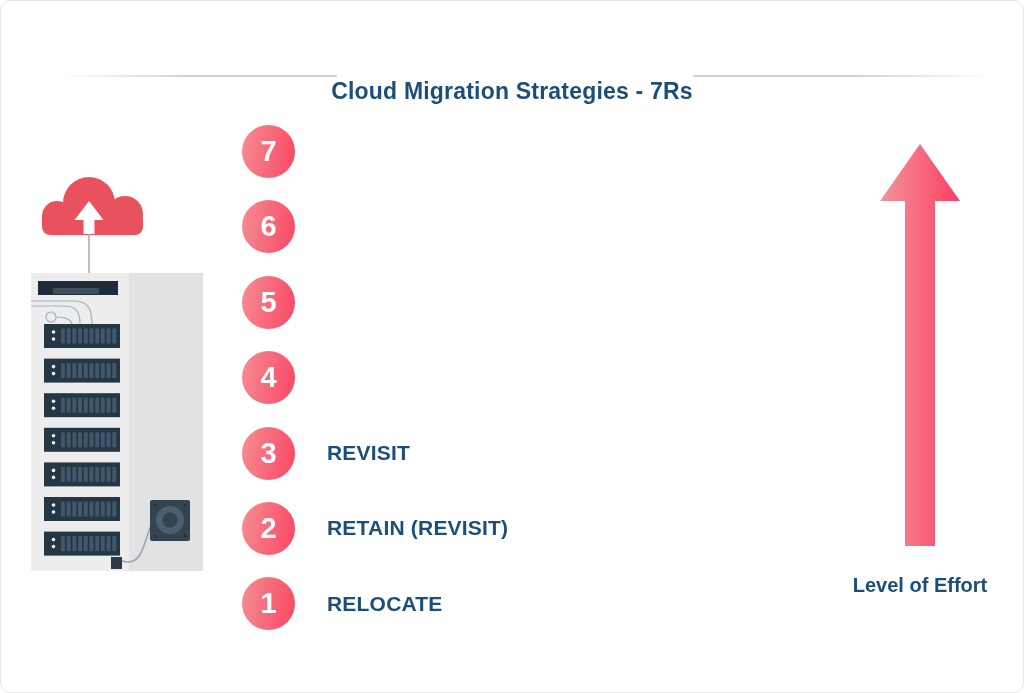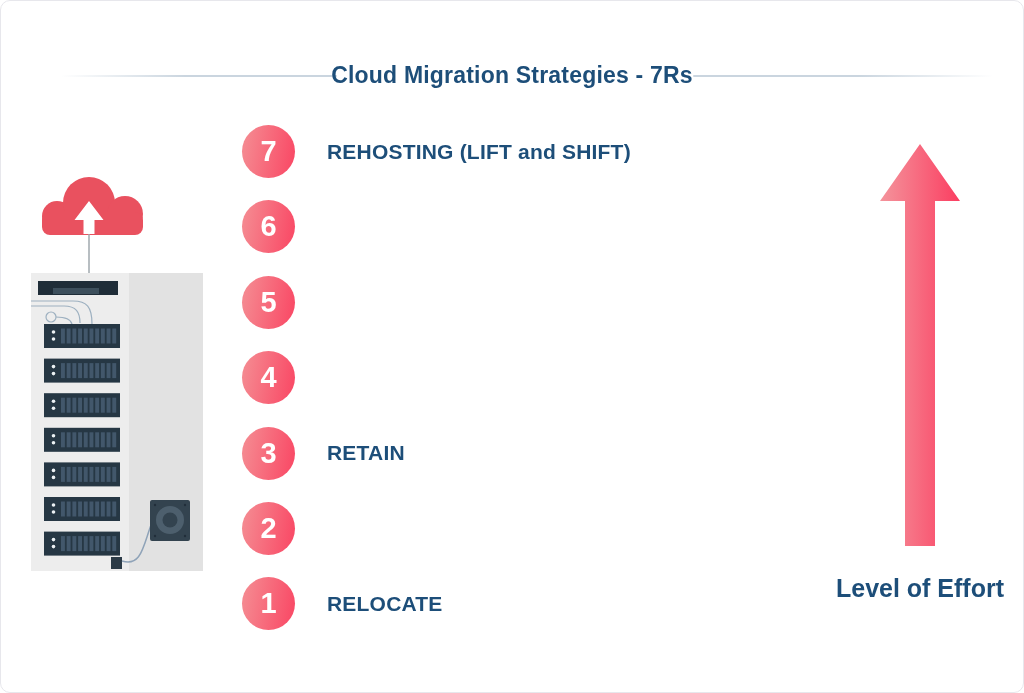--- a/index.html
+++ b/index.html
@@ -7,21 +7,21 @@
     position:relative;
     width:1022px;height:691px;
     border:1px solid #e7e7ec;
     border-radius:10px;
     background:#ffffff;
     overflow:hidden;
     font-family:"Liberation Sans", sans-serif;
   }
   .title{
     position:absolute;top:61px;left:0;right:0;
-    margin:0;text-align:center;
+    margin:16px;text-align:center;
     font-size:23px;font-weight:700;color:#1d4e79;
     letter-spacing:.2px;
   }
   .line{position:absolute;top:74px;height:2px;border-radius:1px;}
   .line-left{left:60px;width:276px;background:linear-gradient(to right, rgba(202,213,223,0), #cad5df 45%);}
   .line-right{left:692px;width:300px;background:linear-gradient(to left, rgba(202,213,223,0), #cad5df 45%);}
   .illu{position:absolute;left:0;top:0;pointer-events:none;}
   .list{
     position:absolute;left:241px;top:124px;
     display:flex;flex-direction:column;gap:22.4px;
@@ -30,21 +30,21 @@
   .badge{
     width:53px;height:53px;border-radius:50%;
     background:linear-gradient(100deg,#f5878f 10%,#f94d68 90%);
     display:flex;align-items:center;justify-content:center;
     flex:0 0 auto;
   }
   .badge span{color:#ffffff;font-size:29px;font-weight:700;line-height:1;}
   .label{font-size:21px;font-weight:700;color:#1d4e79;letter-spacing:.2px;white-space:nowrap;}
   .effort-label{
     position:absolute;left:819px;top:573px;width:200px;
-    text-align:center;font-size:25px;font-weight:700;color:#1d4e79;
+    text-align:center;font-size:20px;font-weight:700;color:#1d4e79;
   }
 </style>
 </head>
 <body>
 
 <div class="canvas">
 
   <span class="line line-left"></span>
   <h1 class="title">Cloud Migration Strategies - 7Rs</h1>
   <span class="line line-right"></span>
@@ -207,21 +207,20 @@
     <g>
       <path d="M919 143 L959 200 L934 200 L934 545 L904 545 L904 200 L879 200 Z" fill="url(#arrowGrad)"></path>
     </g>
   </svg>
 
   <div class="list">
   <div class="row">
     <div class="badge">
       <span>7</span>
     </div>
-    <div class="label">REHOSTING (LIFT and SHIFT)</div>
   </div>
 
   <div class="row">
     <div class="badge">
       <span>6</span>
     </div>
   </div>
 
   <div class="row">
     <div class="badge">
@@ -232,27 +231,28 @@
   <div class="row">
     <div class="badge">
       <span>4</span>
     </div>
   </div>
 
   <div class="row">
     <div class="badge">
       <span>3</span>
     </div>
-    <div class="label">RETAIN</div>
+    <div class="label">REVISIT</div>
   </div>
 
   <div class="row">
     <div class="badge">
       <span>2</span>
     </div>
+    <div class="label">RETAIN (REVISIT)</div>
   </div>
 
   <div class="row">
     <div class="badge">
       <span>1</span>
     </div>
     <div class="label">RELOCATE</div>
   </div>
 </div>
 

